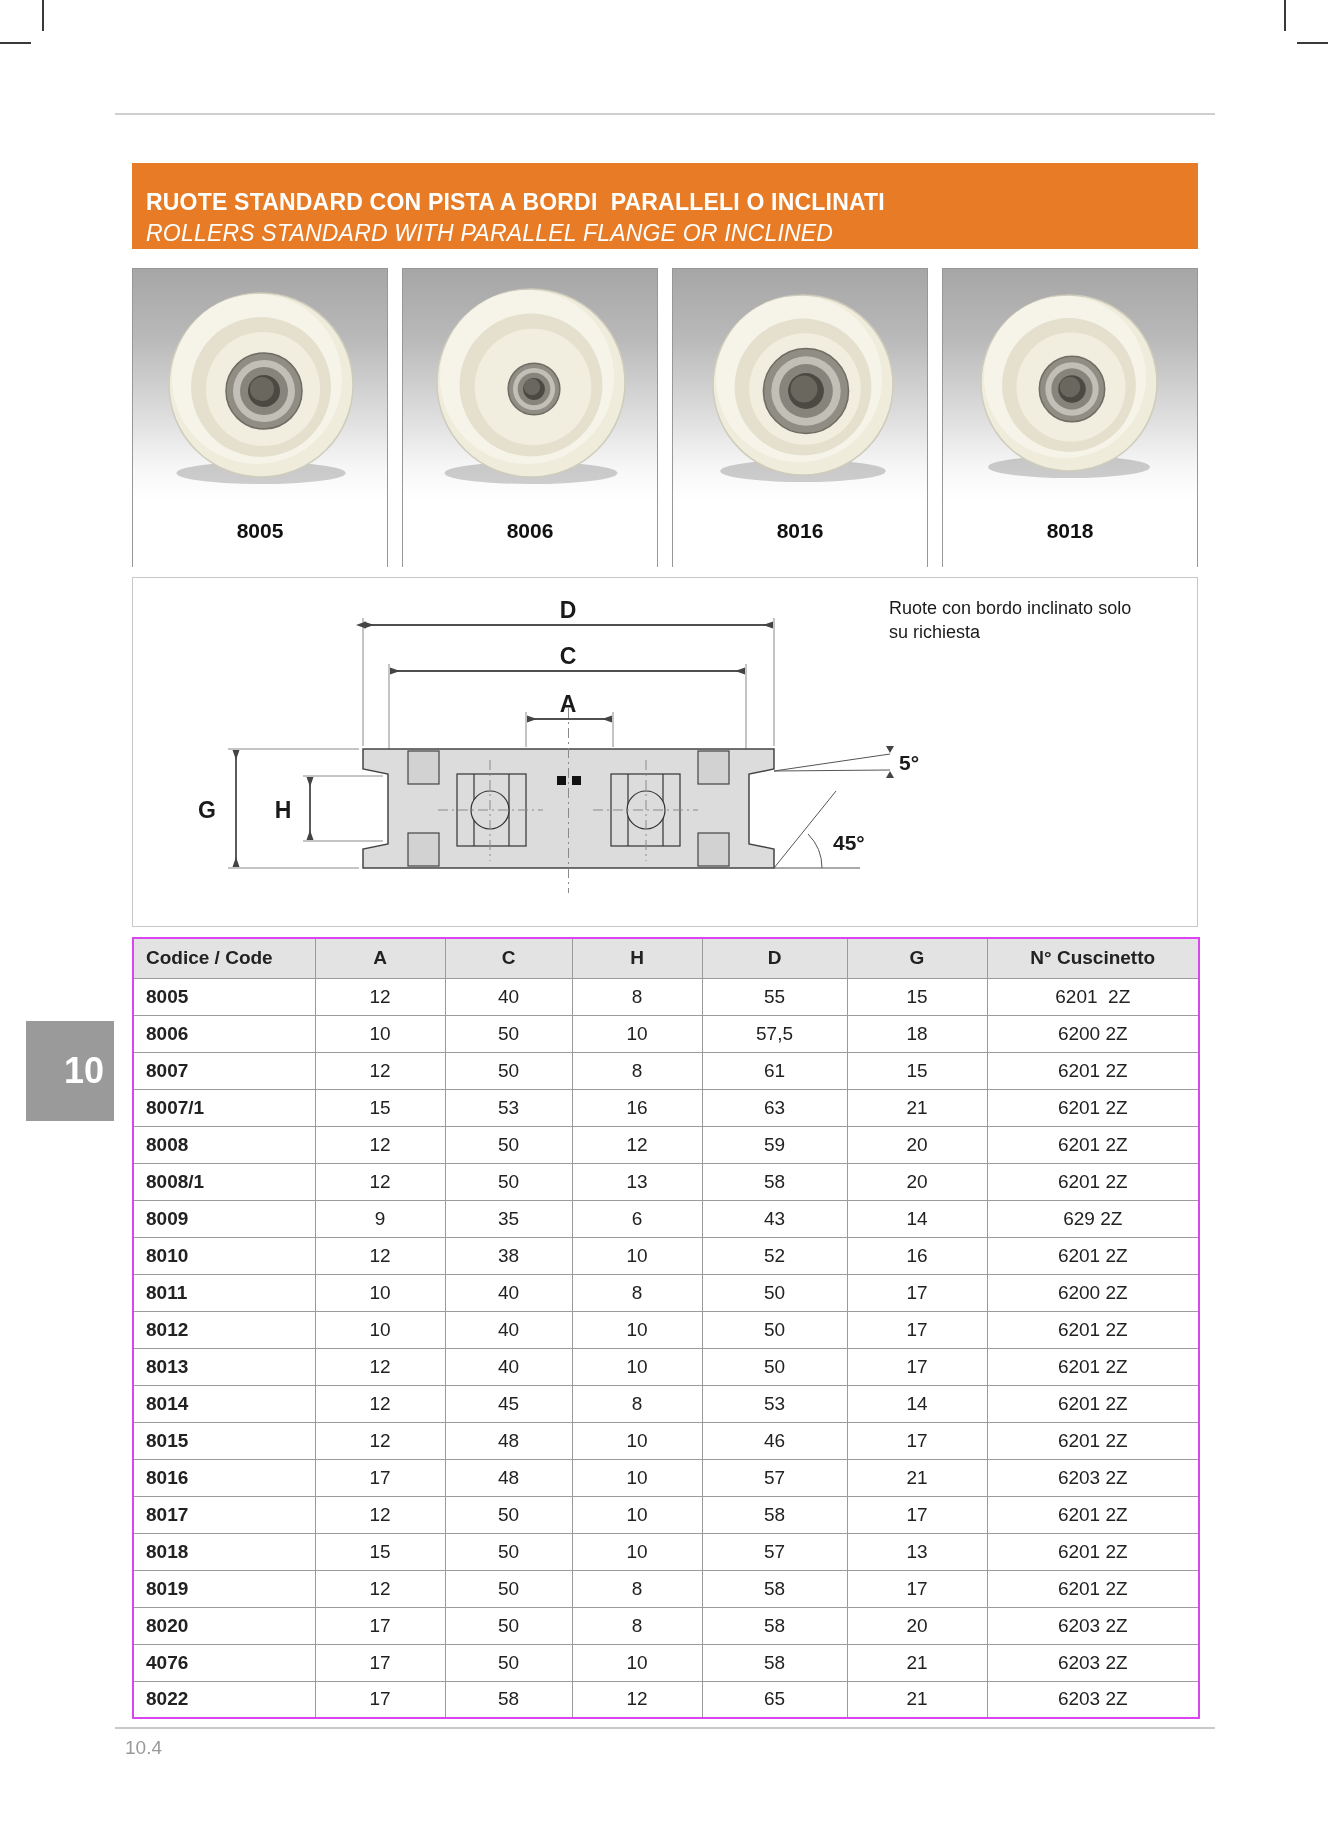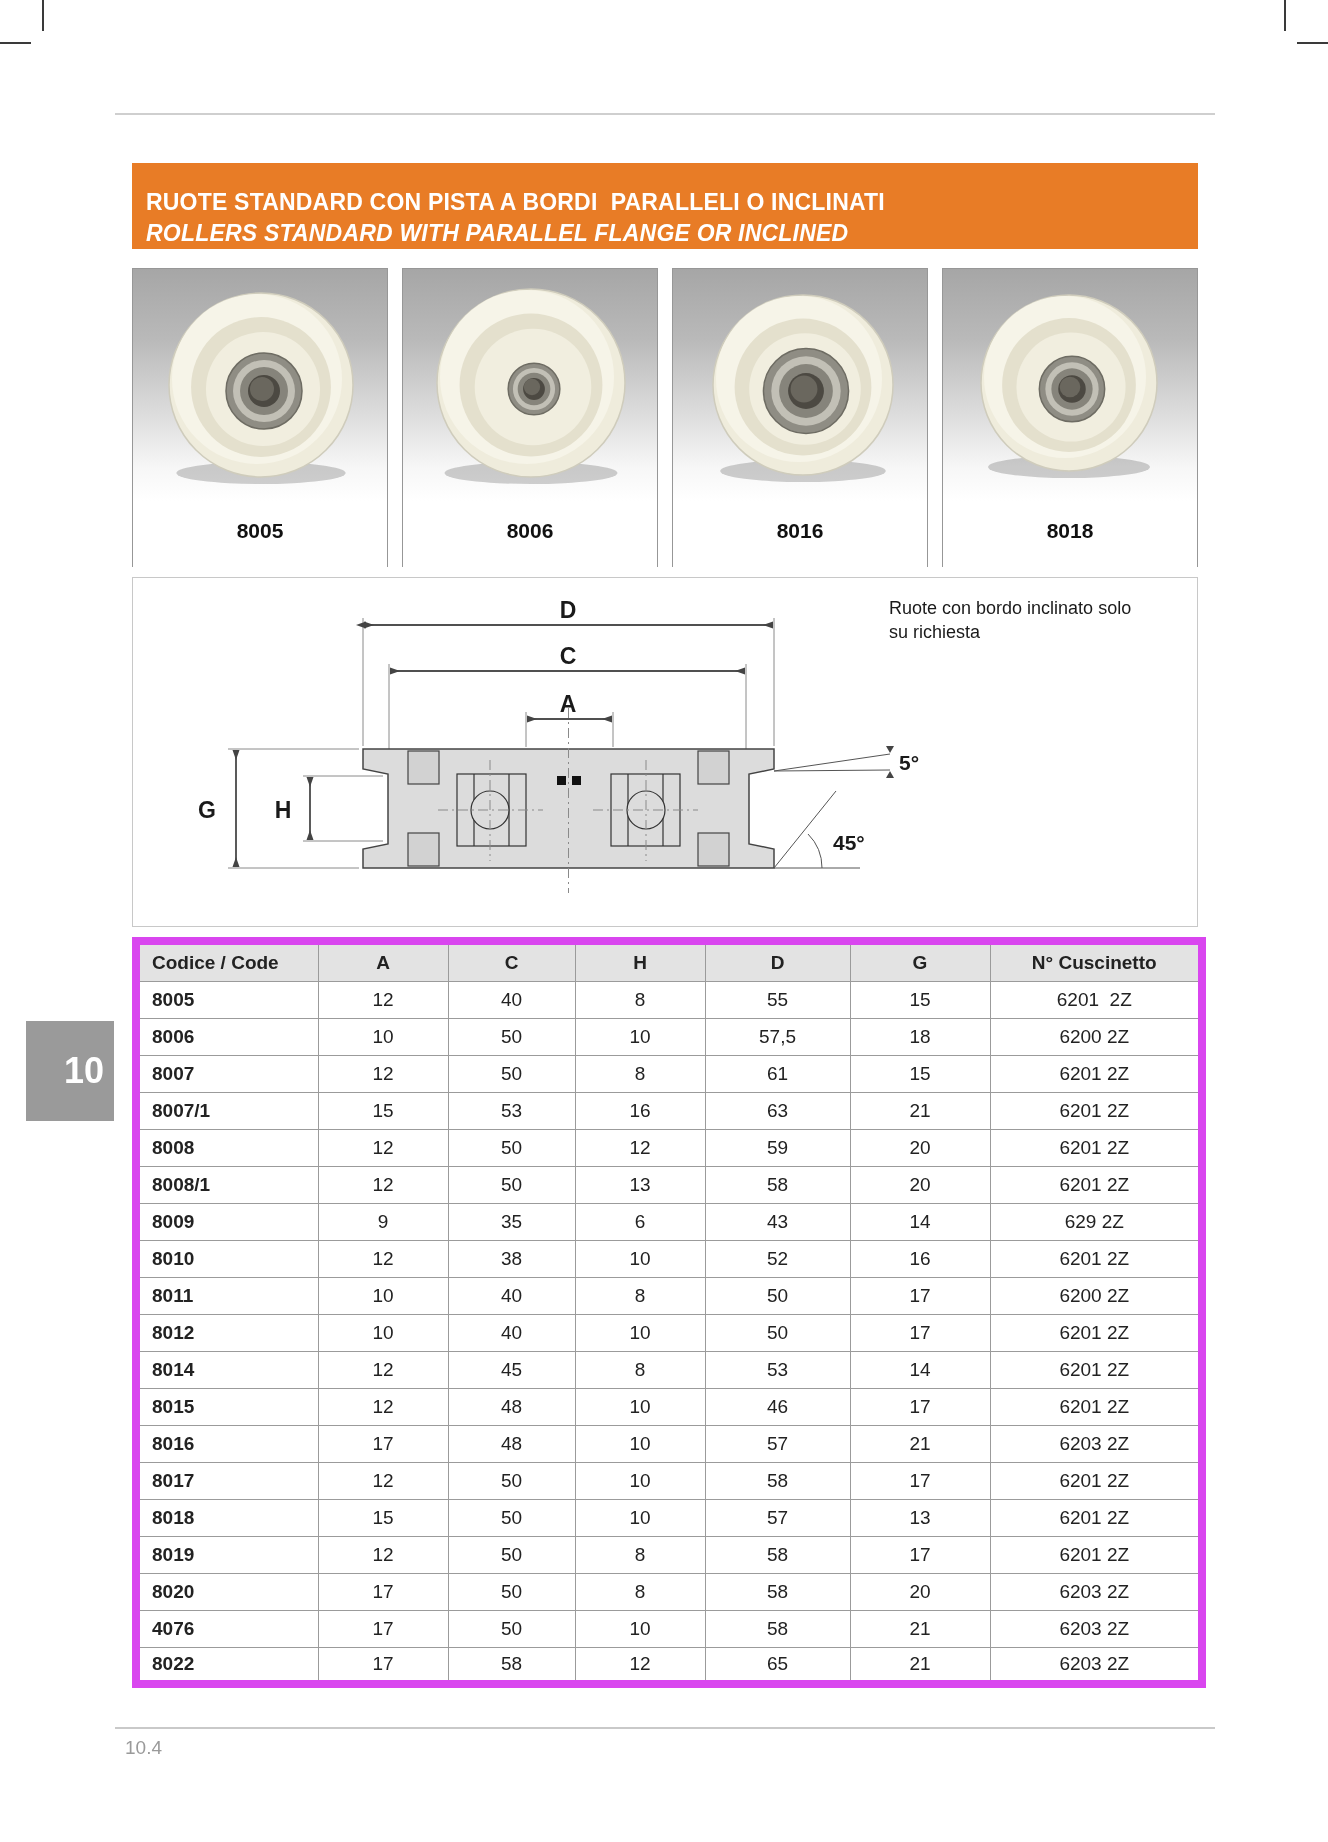--- a/index.html
+++ b/index.html
@@ -11,39 +11,39 @@
   
   .crop { background:#3a3a3a; position:absolute; }
 
   
   #top-rule { left:115px; top:113px; width:1100px; height:2px; background:#cfcfcf; }
 
   
   #banner { left:132px; top:163px; width:1066px; height:86px; background:#e87c26;
             padding:24px 0 0 14px; }
   #banner .l1 { color:#fff; font-weight:bold; font-size:23px; line-height:31px; white-space:pre; letter-spacing:.2px;}
-  #banner .l2 { color:#fff; font-weight:bold; font-style:italic; font-size:23px; line-height:31px; white-space:pre; letter-spacing:.2px;}
+  #banner .l2 { color:#fff; font-weight:normal; font-style:italic; font-size:23px; line-height:31px; white-space:pre; letter-spacing:.2px;}
 
   
   #photo-row { left:132px; top:268px; width:1066px; height:299px; display:flex; gap:14px; }
   .card { width:256px; height:299px; border:1px solid #979797; background:#fff; position:relative; }
   .photo { width:100%; height:232px; background:linear-gradient(180deg,#a6a6a6 0%,#b9b9b9 30%,#dcdcdc 62%,#f7f7f7 86%,#ffffff 100%); position:relative; overflow:hidden;}
   .photo svg { position:absolute; left:0; top:0; }
   .card-label { width:100%; height:66px; text-align:center; padding-top:18px;
                 font-weight:bold; font-size:21px; color:#111; background:#fff;}
 
   
   #diagram-box { left:132px; top:577px; width:1066px; height:350px; border:1px solid #c8c8c8; background:#fff; }
   #diagram-note { position:absolute; left:756px; top:18px; width:300px;
                   font-size:18px; line-height:24px; color:#1a1a1a; }
 
   
   #spec-table { left:132px; top:937px; width:1066px; border-collapse:collapse; table-layout:fixed; }
   #spec-table th, #spec-table td { border:1px solid #9b9b9b; font-size:19px; white-space:pre; overflow:hidden; }
-  #spec-table { border:8px solid #d946ef; }
+  #spec-table { border:2px solid #d946ef; }
   #spec-table th { background:#e3e3e3; font-weight:bold; height:40px; text-align:center; color:#222;}
   #spec-table td { background:#fff; height:37px; text-align:center; color:#222;}
   #spec-table th:first-child, #spec-table td:first-child { text-align:left; padding-left:12px; }
   #spec-table td:first-child { font-weight:bold; }
 
   
   #side-tab { left:26px; top:1021px; width:88px; height:100px; background:#9a9a9a;
               color:#fff; font-weight:bold; font-size:36px; line-height:100px;
               text-align:right; padding-right:10px; }
 
@@ -339,20 +339,29 @@
         <tr>
           <td>8012</td>
           <td>10</td>
           <td>40</td>
           <td>10</td>
           <td>50</td>
           <td>17</td>
           <td>6201 2Z</td>
         </tr>
         <tr>
+          <td>8013</td>
+          <td>12</td>
+          <td>40</td>
+          <td>10</td>
+          <td>50</td>
+          <td>17</td>
+          <td>6201 2Z</td>
+        </tr>
+        <tr>
           <td>8014</td>
           <td>12</td>
           <td>45</td>
           <td>8</td>
           <td>53</td>
           <td>14</td>
           <td>6201 2Z</td>
         </tr>
         <tr>
           <td>8015</td>

